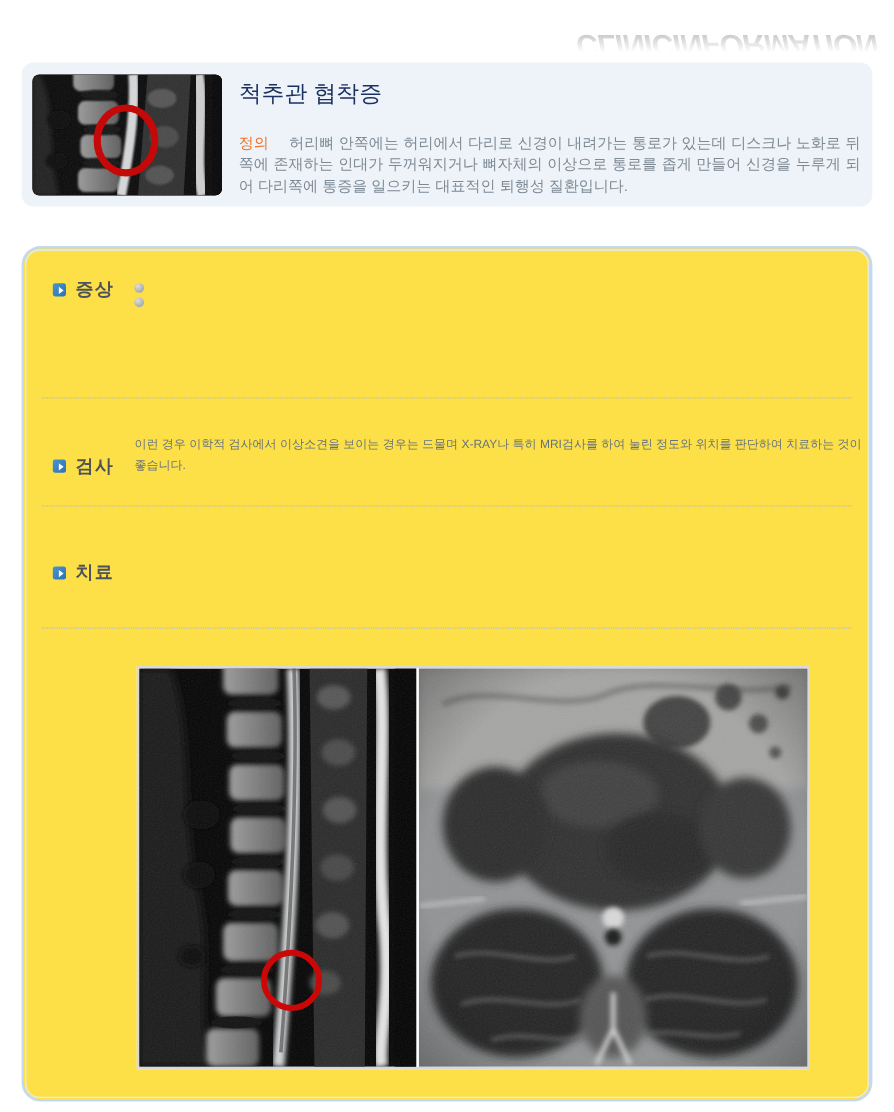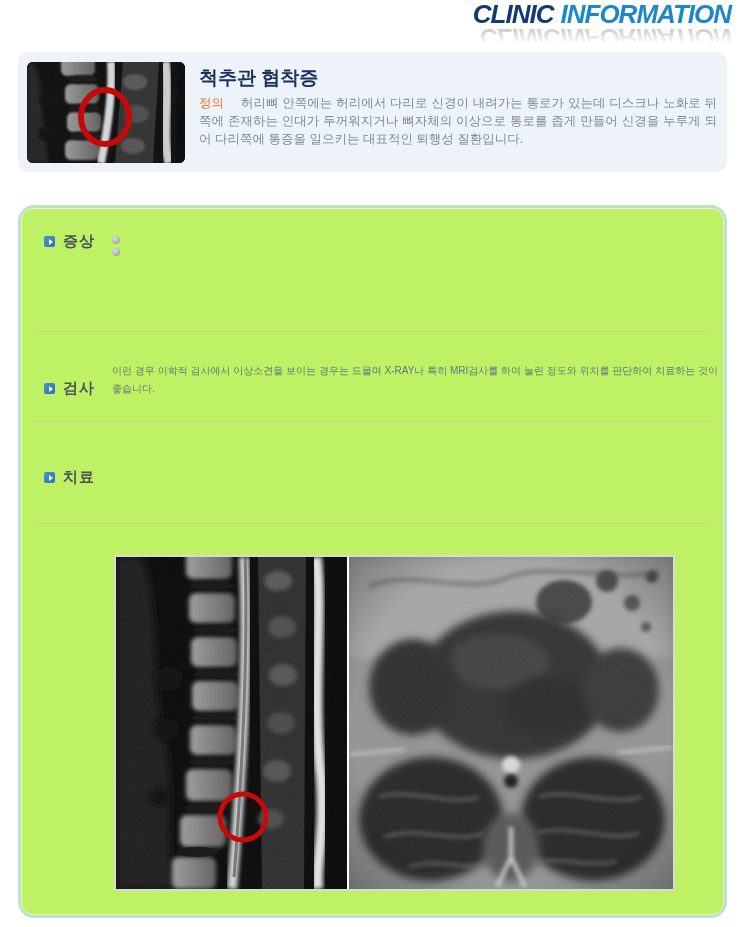--- a/index.html
+++ b/index.html
@@ -22,27 +22,27 @@
     -webkit-mask-image:linear-gradient(to top,#000 0%,transparent 72%);
     mask-image:linear-gradient(to top,#000 0%,transparent 72%)}
 
   
   .summary{position:absolute;left:18px;top:52px;width:709px;height:120px;
     background:var(--card-bg);border-radius:10px}
   .thumb{position:absolute;left:9px;top:10px;width:158px;height:101px;
     border-radius:6px;overflow:hidden;background:#000}
   .thumb svg{display:block}
   .summary-text{position:absolute;left:181px;top:13px;width:518px}
-  .title{font-size:19px;font-weight:bold;color:var(--title-navy);margin-bottom:4px;letter-spacing:0}
+  .title{font-size:19px;font-weight:normal;color:var(--title-navy);margin-bottom:20px;letter-spacing:0}
   .desc{font-size:12.5px;line-height:17.8px;color:var(--desc-gray);text-align:justify}
   .def{color:var(--def-orange);margin-right:17px}
 
   
   .panel{position:absolute;left:18px;top:205px;width:709px;height:713px;
-    border:2px solid var(--card-border);border-radius:16px;background:#bef264}
+    border:2px solid var(--card-border);border-radius:16px;background:#fde047}
   .panel::after{content:"";position:absolute;inset:1px;border:1px solid #e4eef9;
     border-radius:12px;pointer-events:none}
   .sec-head{position:absolute;left:24px;display:flex;align-items:center;gap:8px}
   .sqicon{width:11px;height:11px;border-radius:2px;flex:none;
     background:linear-gradient(135deg,#4a94d0,#2a72b5);display:flex;align-items:center;justify-content:center}
   .sqicon .tri{width:0;height:0;border-left:4px solid #fff;
     border-top:3px solid transparent;border-bottom:3px solid transparent;margin-left:2px}
   .sec-label{font-size:15px;font-weight:bold;color:var(--section-label);letter-spacing:1px}
   .bullets{position:absolute;left:92px;top:25px;list-style:none}
   .bullets li{display:flex;gap:7px;font-size:12.5px;line-height:17.5px;color:var(--section-text)}
@@ -58,23 +58,20 @@
   
   .mri-wrap{position:absolute;left:94px;top:348px;border:2px solid #d9d9d9;
     background:#fff;display:flex;gap:2px}
   .mri-wrap svg{display:block}
 </style>
 </head>
 <body>
 
 <div class="page">
 
-  <div class="logo">
-    <span class="l1">CLINIC</span><span class="l2">INFORMATION</span>
-  </div>
   <div class="logo-reflect" aria-hidden="true">
     <span class="l1">CLINIC</span><span class="l2">INFORMATION</span>
   </div>
 
   <div class="summary">
     <div class="thumb">
       <svg width="158" height="101" viewBox="0 0 158 101" preserveAspectRatio="none">
         <defs>
           <filter id="tb2" x="-30%" y="-30%" width="160%" height="160%">
               <feGaussianBlur stdDeviation="2"></feGaussianBlur>

